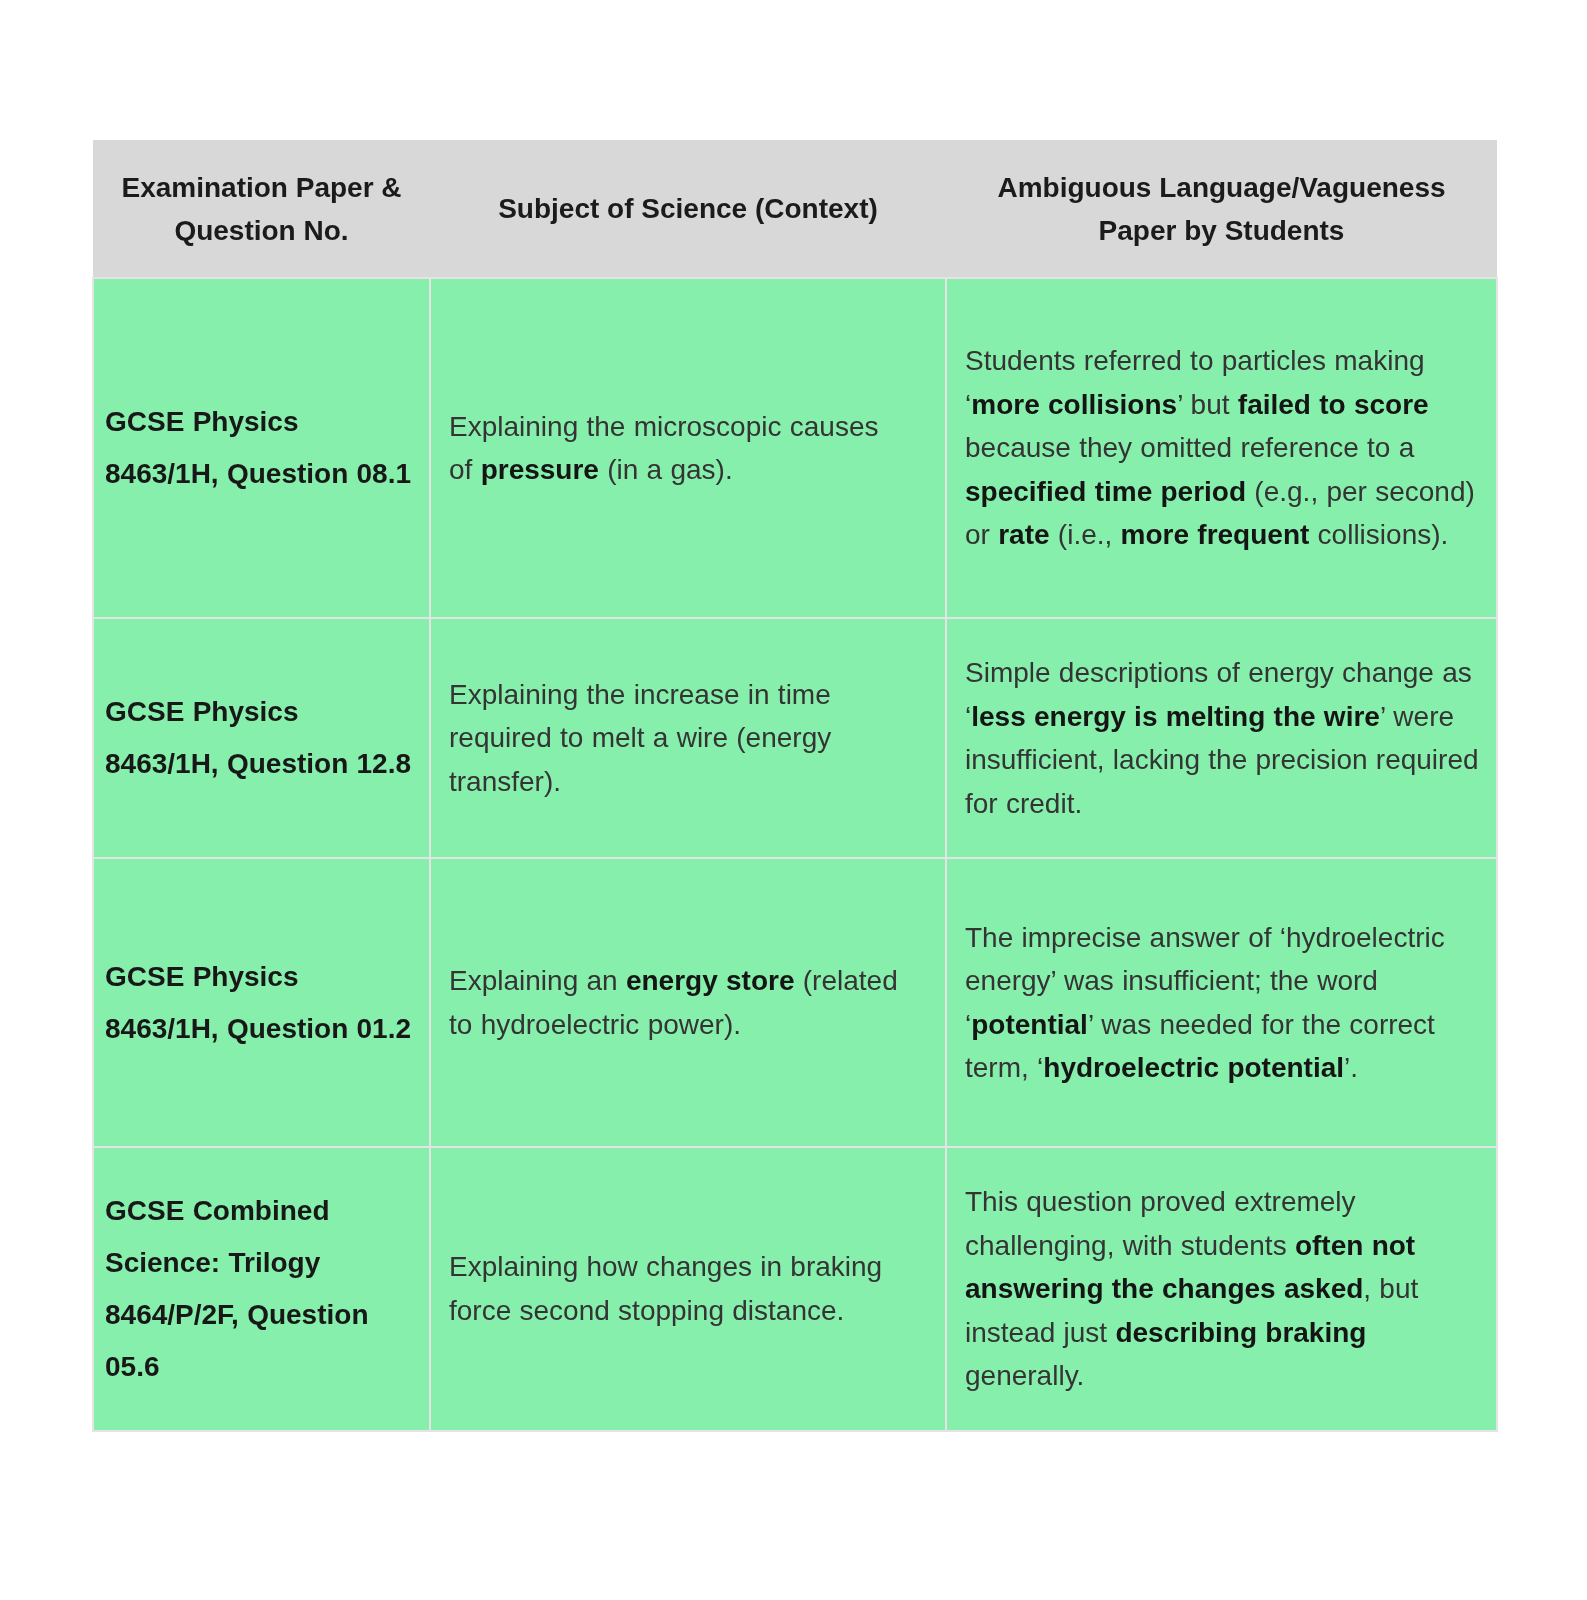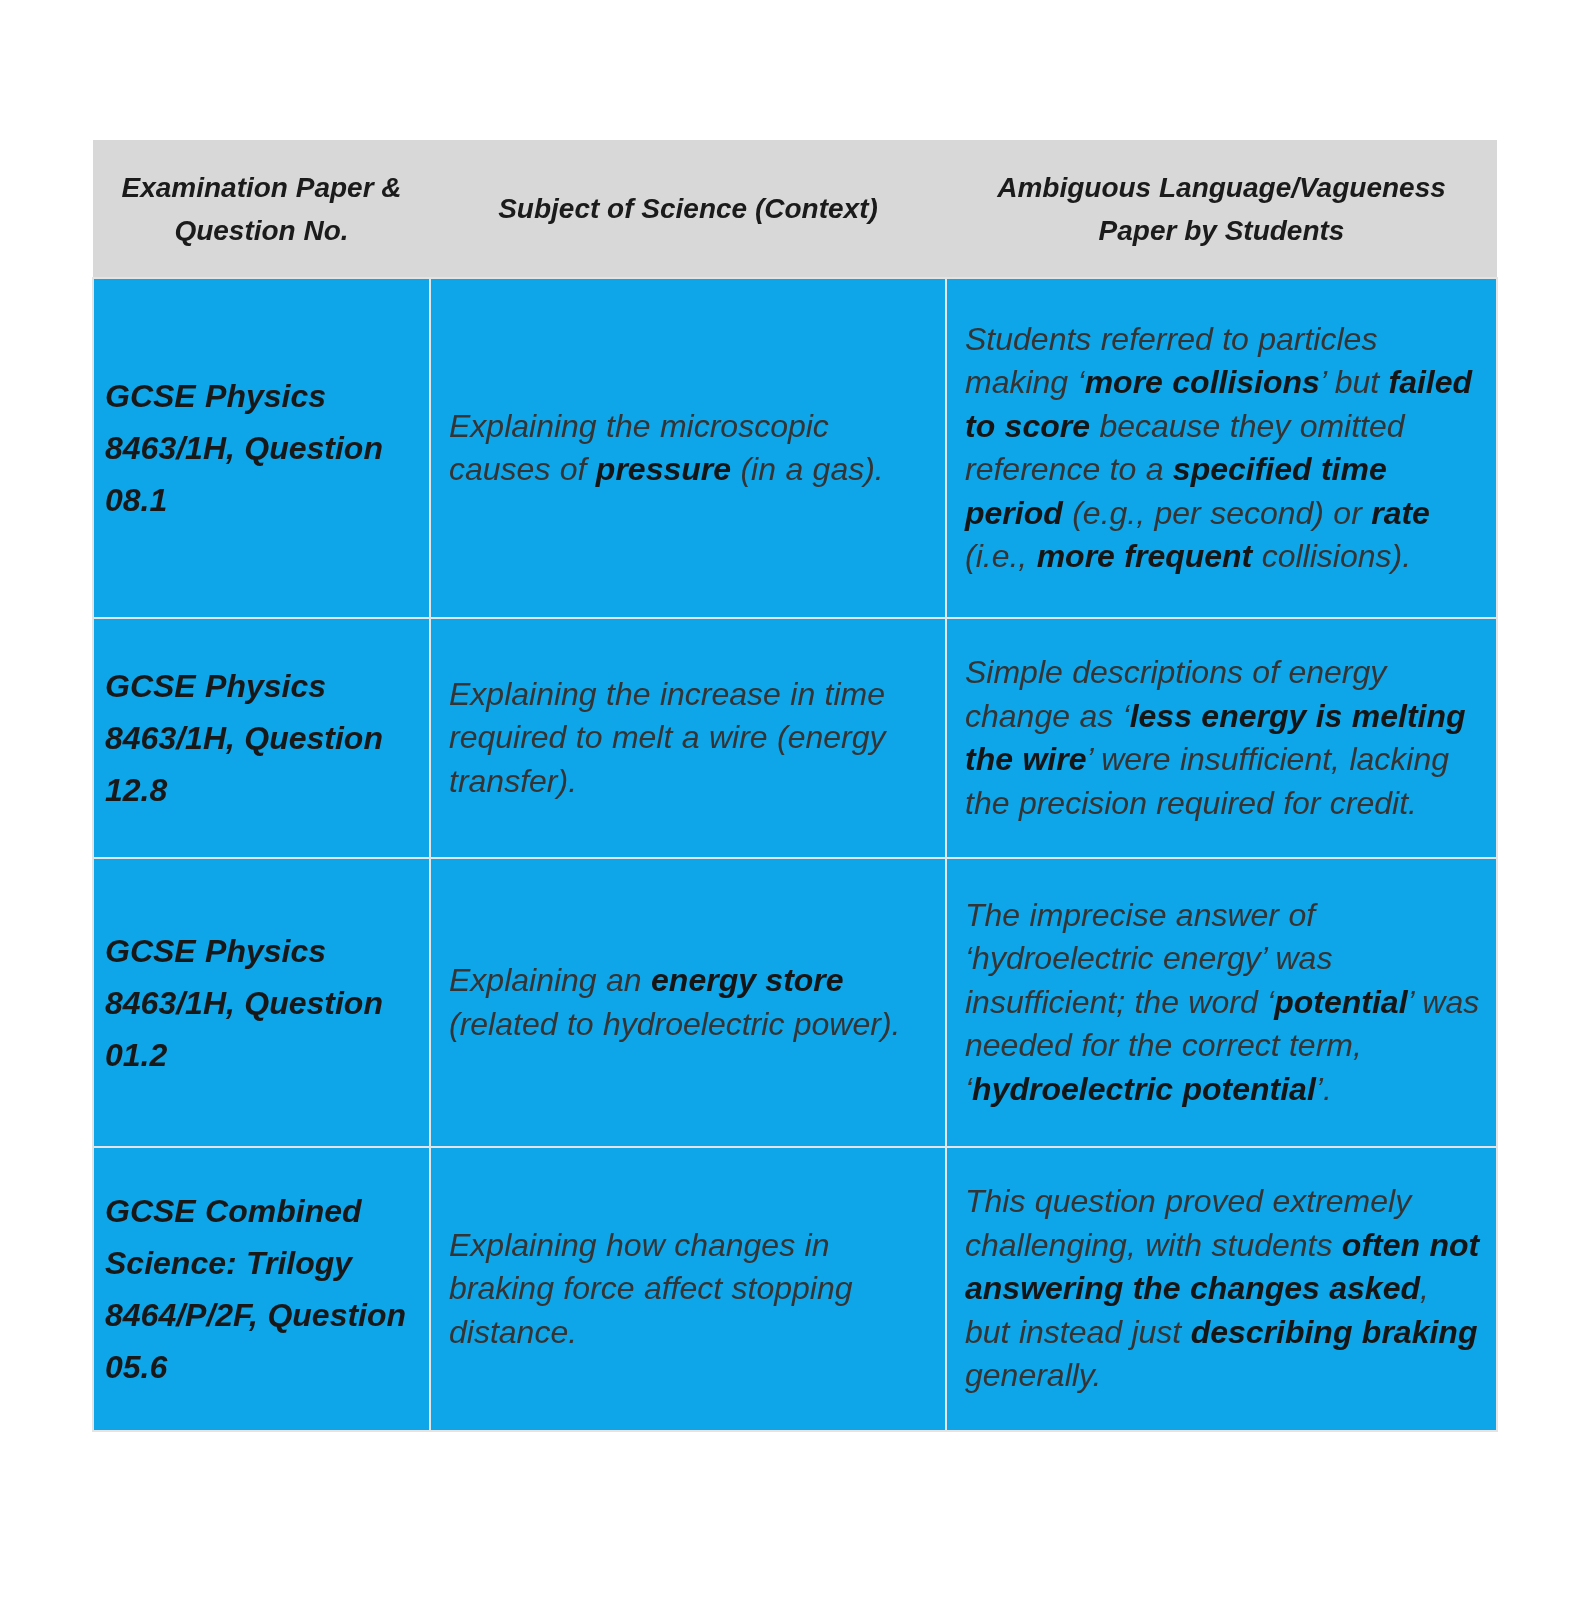--- a/index.html
+++ b/index.html
@@ -14,46 +14,45 @@
     position: relative;
     overflow: hidden;
   }
   table.ambiguity-table {
     position: absolute;
     left: 92px;
     top: 140px;
     width: 1404px;
     border-collapse: collapse;
     table-layout: fixed;
-    font-style: italic;
   }
   col.c1 { width: 337px; }
   col.c2 { width: 516px; }
   col.c3 { width: 551px; }
 
   th {
     background: #d8d8d8;
     color: #1b1b1b;
     font-weight: 700;
     font-size: 28px;
     line-height: 43px;
     text-align: center;
     vertical-align: middle;
     height: 137px;
     padding: 0 14px;
     border: none;
   }
 
   td {
     border: 2px solid #e4e4e4;
-    font-size: 32px;
+    font-size: 28px;
     line-height: 43.5px;
     color: #343434;
     vertical-align: middle;
-    background: #0ea5e9;
+    background: #86efac;
     padding: 32px 38px 32px 18px;
     word-spacing: 0.5px;
   }
   td.paper {
     font-weight: 700;
     color: #181818;
     padding-left: 11px;
     padding-right: 10px;
     line-height: 52px;
   }
@@ -96,17 +95,17 @@
       <td class="subject"><span>Explaining the increase in time required to melt a wire (energy transfer).</span></td>
       <td class="ambiguity"><span>Simple descriptions of energy change as ‘</span><span class="b">less energy is melting the wire</span><span>’ were insufficient, lacking the precision required for credit.</span></td>
     </tr>
     <tr class="r3">
       <td class="paper">GCSE Physics 8463/1H, Question 01.2</td>
       <td class="subject"><span>Explaining an </span><span class="b">energy store</span><span> (related to hydroelectric power).</span></td>
       <td class="ambiguity"><span>The imprecise answer of ‘hydroelectric energy’ was insufficient; the word ‘</span><span class="b">potential</span><span>’ was needed for the correct term, ‘</span><span class="b">hydroelectric potential</span><span>’.</span></td>
     </tr>
     <tr class="r4">
       <td class="paper">GCSE Combined Science: Trilogy 8464/P/2F, Question 05.6</td>
-      <td class="subject"><span>Explaining how changes in braking force affect stopping distance.</span></td>
+      <td class="subject"><span>Explaining how changes in braking force second stopping distance.</span></td>
       <td class="ambiguity"><span>This question proved extremely challenging, with students </span><span class="b">often not answering the changes asked</span><span>, but instead just </span><span class="b">describing braking</span><span> generally.</span></td>
     </tr>
   </tbody>
 </table>
 
 </body></html>

